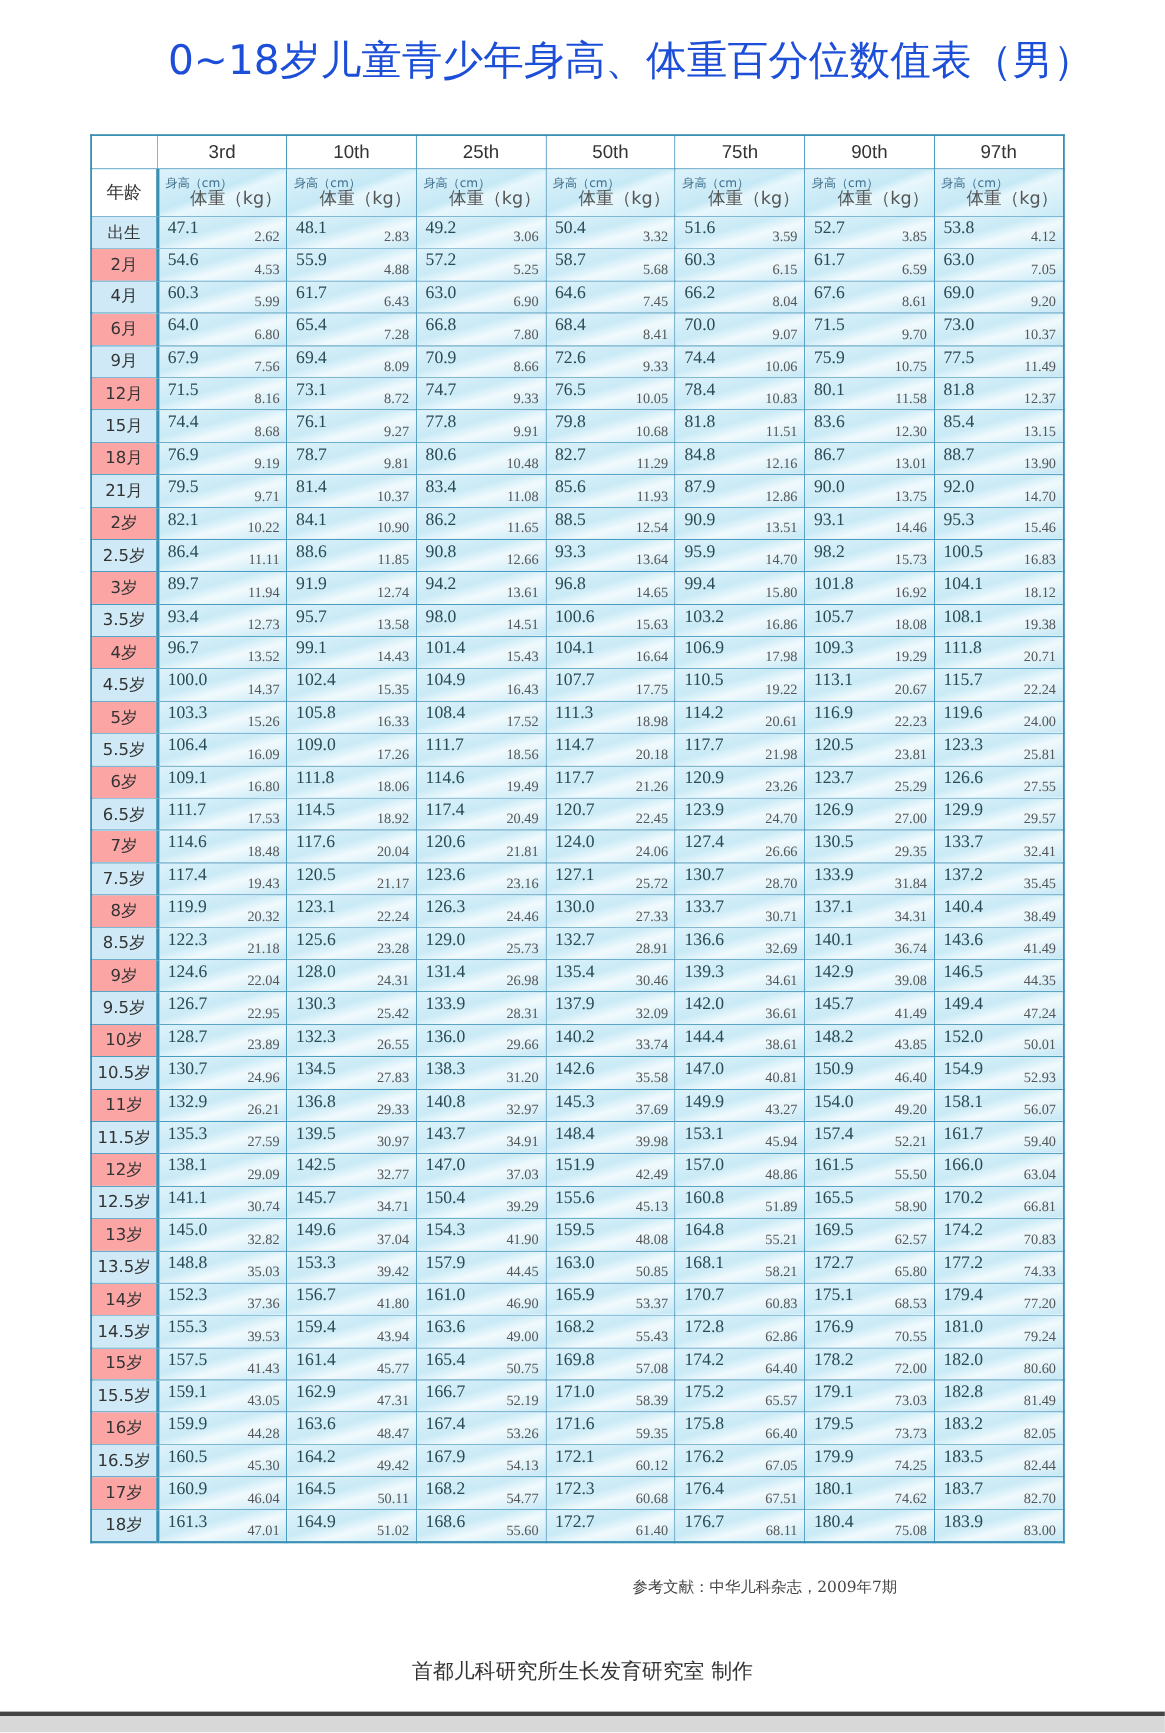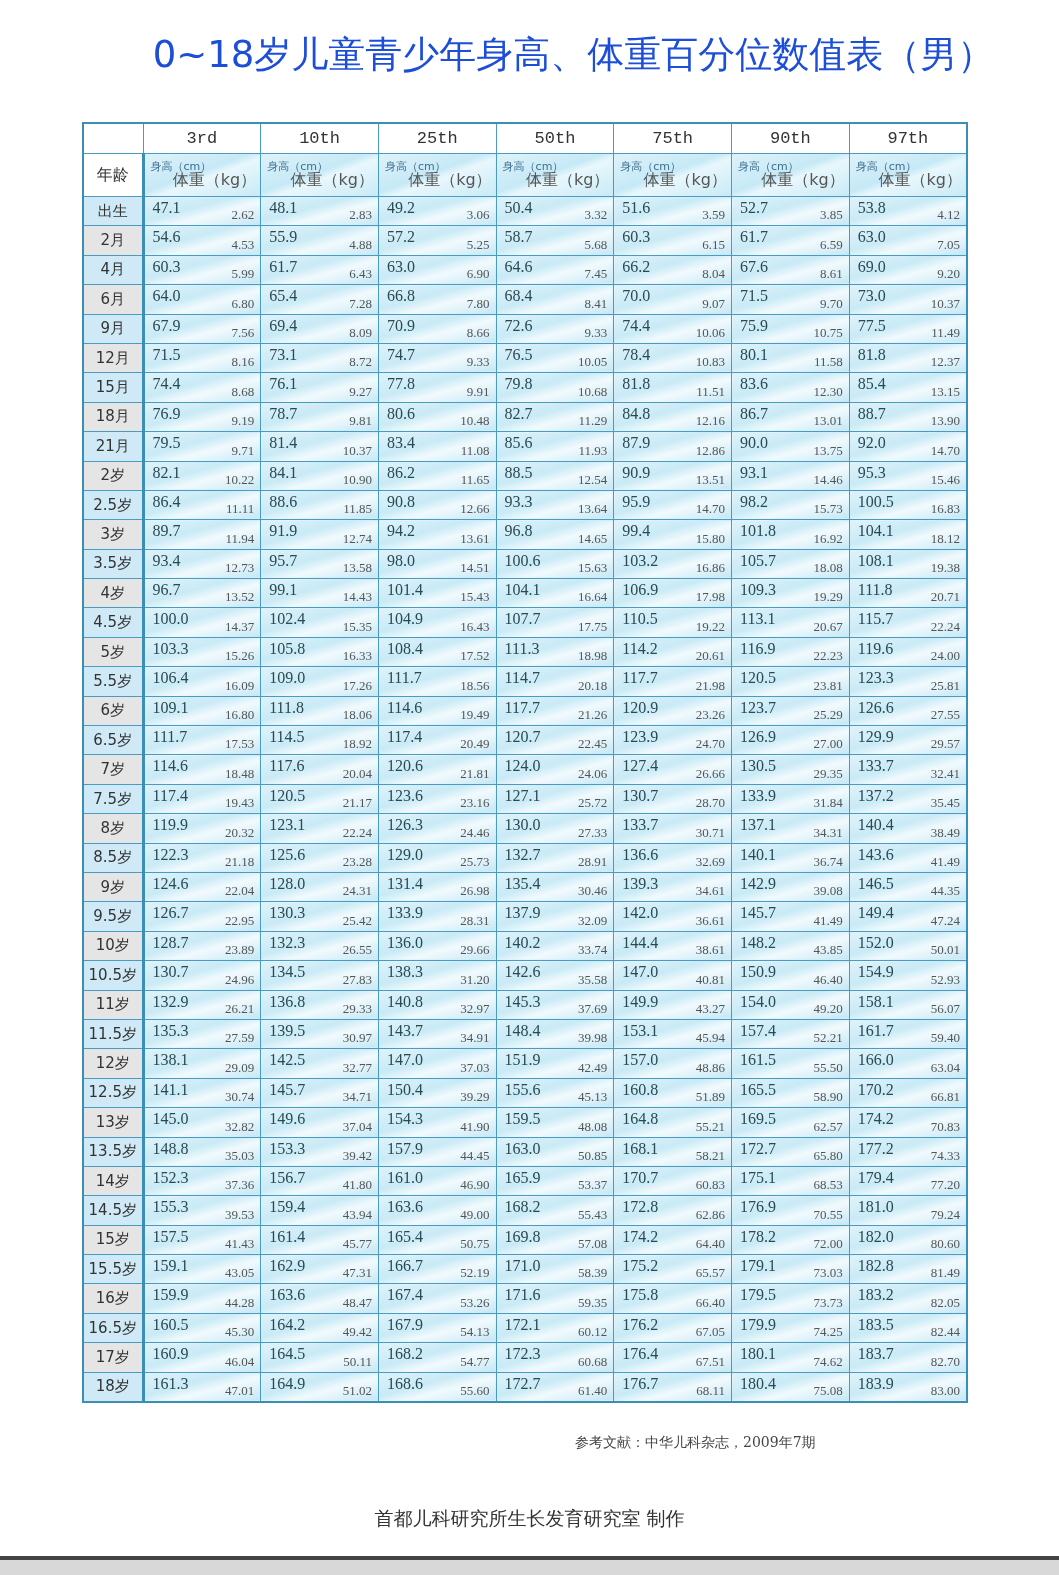--- a/index.html
+++ b/index.html
@@ -1,28 +1,28 @@
 <!DOCTYPE html>
 <html><head>
 <meta charset="utf-8">
 <style>
   html,body{margin:0;padding:0;background:#fff;}
   body{width:1059px;height:1575px;position:relative;overflow:hidden;font-family:"DejaVu Sans",sans-serif;color:#222;}
   .title{position:absolute;top:30px;left:0;width:1059px;text-align:center;font-size:37px;letter-spacing:0px;color:#1d4ed8;font-family:"DejaVu Sans",sans-serif;padding-left:44px;}
   table.grid{position:absolute;top:122px;left:82px;width:886px;border-collapse:collapse;border:2px solid #3b8fb5;table-layout:fixed;}
   table.grid td,table.grid th{border:1px solid #4a9bc0;padding:0;position:relative;}
-  .pct{height:29px;font-family:Liberation Mono, monospace;font-weight:normal;font-size:17px;text-align:center;color:#333;background:#fff;}
+  .pct{height:29px;font-family:Liberation Sans, sans-serif;font-weight:normal;font-size:17px;text-align:center;color:#333;background:#fff;}
   .corner{background:#fff;}
   .age-h{font-size:16px;text-align:center;color:#333;background:#fff;border-right:3px solid #3b8fb5 !important;}
   .unit{height:42px;background:linear-gradient(160deg,#ddf2fb 0%,#c6e9f6 45%,#e8f7fc 55%,#c8eaf6 100%);}
   .unit .h{position:absolute;left:6px;top:5px;font-size:11px;color:#3e6f8c;}
   .unit .w{position:absolute;right:4px;bottom:5px;font-size:16px;color:#555;}
   .age{height:28.4px;text-align:center;font-size:15px;color:#333;border-right:3px solid #3b8fb5 !important;}
   tr.odd .age{background:#cfeaf6;margin-top:28px;}
-  tr.even .age{background:#e5e5e5;}
+  tr.even .age{background:#fca5a5;}
   .cell{height:28.4px;background:linear-gradient(165deg,#dff3fb 0%,#c9eaf6 40%,#f1fafd 60%,#c4e7f5 100%);font-family:"Liberation Serif",serif;}
   .cell .hv{position:absolute;left:8px;top:2px;font-size:16px;color:#2a4a52;}
   .cell .wv{position:absolute;right:6px;bottom:2px;font-size:13px;color:#555;}
   .notes{position:absolute;top:1434px;left:82px;font-size:14px;color:#444;line-height:26px;font-family:"DejaVu Serif",serif;}
   .notes .l2{padding-left:36px;}
   .ref{position:absolute;top:1434px;left:575px;font-size:14px;color:#444;font-family:"DejaVu Serif",serif;}
   .footer{position:absolute;top:1506px;left:0;width:1059px;text-align:center;font-size:19px;color:#333;font-family:"DejaVu Serif",serif;}
   .bottom-bar{position:absolute;top:1556px;left:0;width:1059px;height:4px;background:#444;}
   .bottom-strip{position:absolute;top:1560px;left:0;width:1059px;height:15px;background:#d8d8d8;}
 </style>

